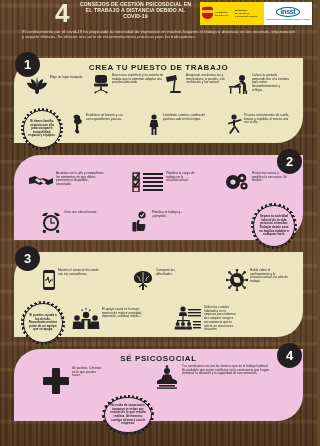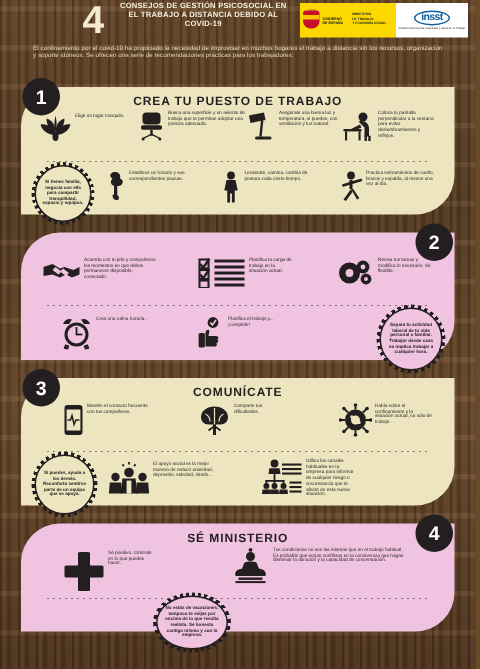--- a/index.html
+++ b/index.html
@@ -370,21 +370,20 @@
         <div class="seal-in">
           <div class="seal-txt">Separa tu actividad laboral de tu vida personal o familiar. Trabajar desde casa no implica trabajar a cualquier hora.</div>
         </div>
       </div>
     </div>
   </div>
 
   <div class="panel p-cream" style="top:252px;height:85px;">
     <div class="panel-inner">
       <div class="badge badge-l">3</div>
-      <div class="panel-title">COMUNÍCATE</div>
 
       <div class="tip" style="left:28px;top:17px;width:62px;">
         <span class="ico">
           <svg width="14" height="22" viewBox="0 0 14 22">
               <g>
             <rect x="1" y="1" width="12" height="20" rx="2" fill="#231f20"></rect>
             <rect x="2.4" y="4" width="9.2" height="14" fill="#ece5bf"></rect>
             <path d="M3 11 L5 11 L6 8 L7.4 14 L8.6 11 L11 11" stroke="#231f20" stroke-width="1" fill="none"></path>
           </g>
             </svg>
@@ -494,21 +493,21 @@
             </svg>
         </span>
         <span class="txt">Utiliza los canales habituales en tu empresa para informar de cualquier riesgo o circunstancia que te afecte en esta nueva situación.</span>
       </div>
     </div>
   </div>
 
   <div class="panel p-pink" style="top:349px;height:72px;">
     <div class="panel-inner">
       <div class="badge badge-r">4</div>
-      <div class="panel-title">SÉ MINISTERIO</div>
+      <div class="panel-title">SÉ PSICOSOCIAL</div>
 
       <div class="tip" style="left:28px;top:18px;width:62px;">
         <span class="ico">
           <svg width="28" height="28" viewBox="0 0 28 28">
               <g fill="#231f20">
             <rect x="10" y="1" width="8" height="26" rx="1"></rect>
             <rect x="1" y="10" width="26" height="8" rx="1"></rect>
           </g>
             </svg>
         </span>

